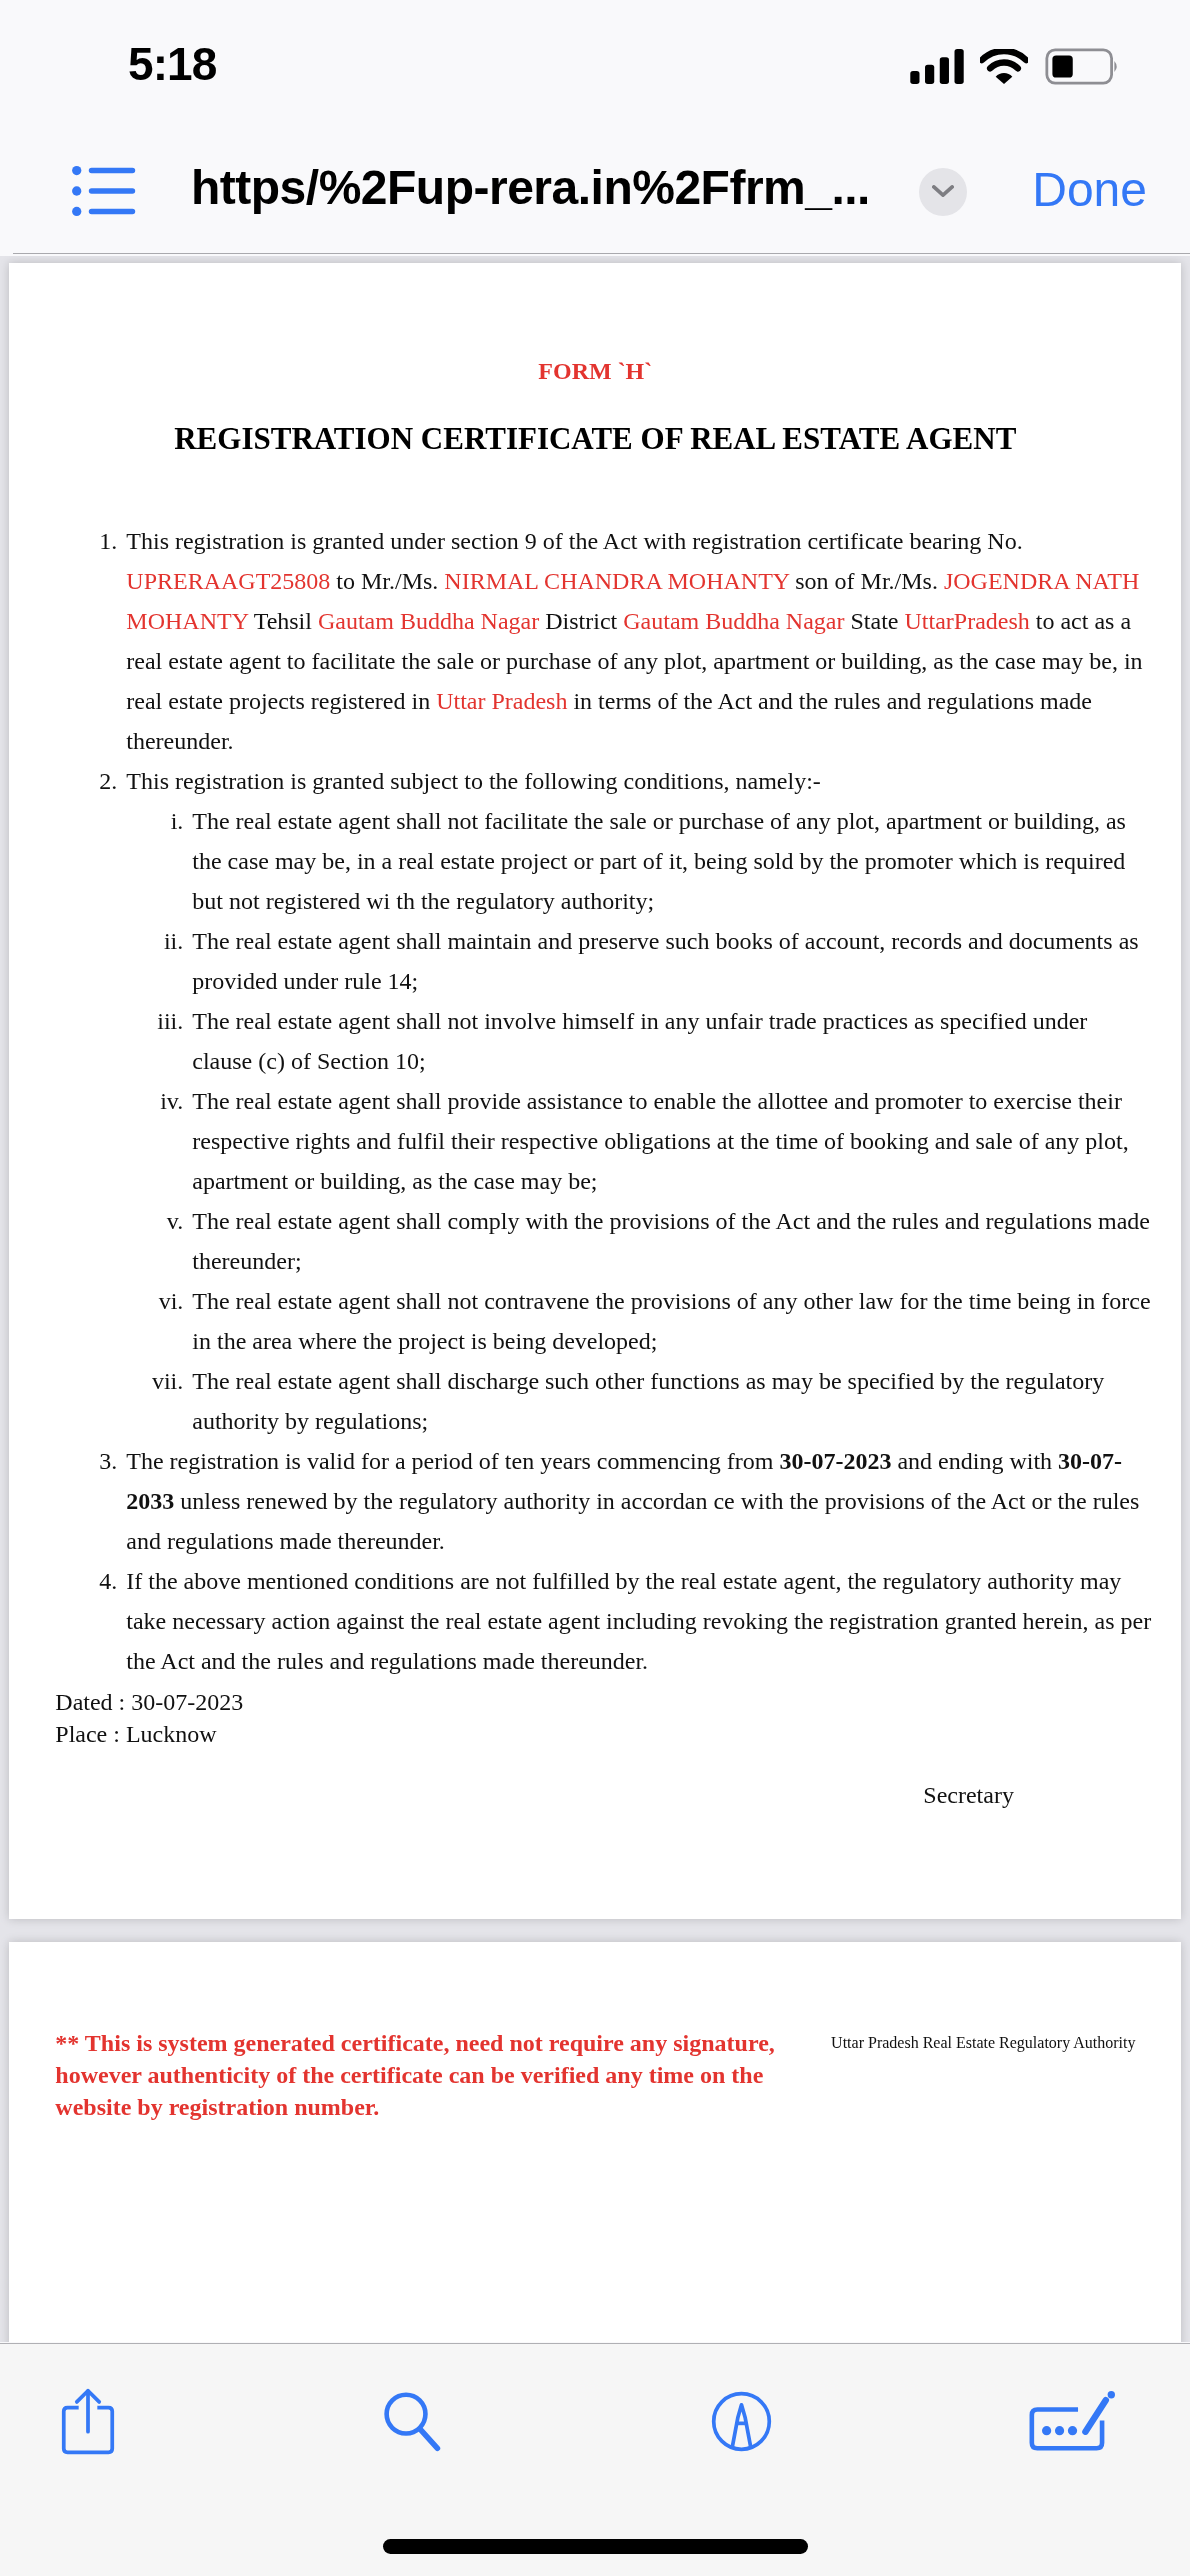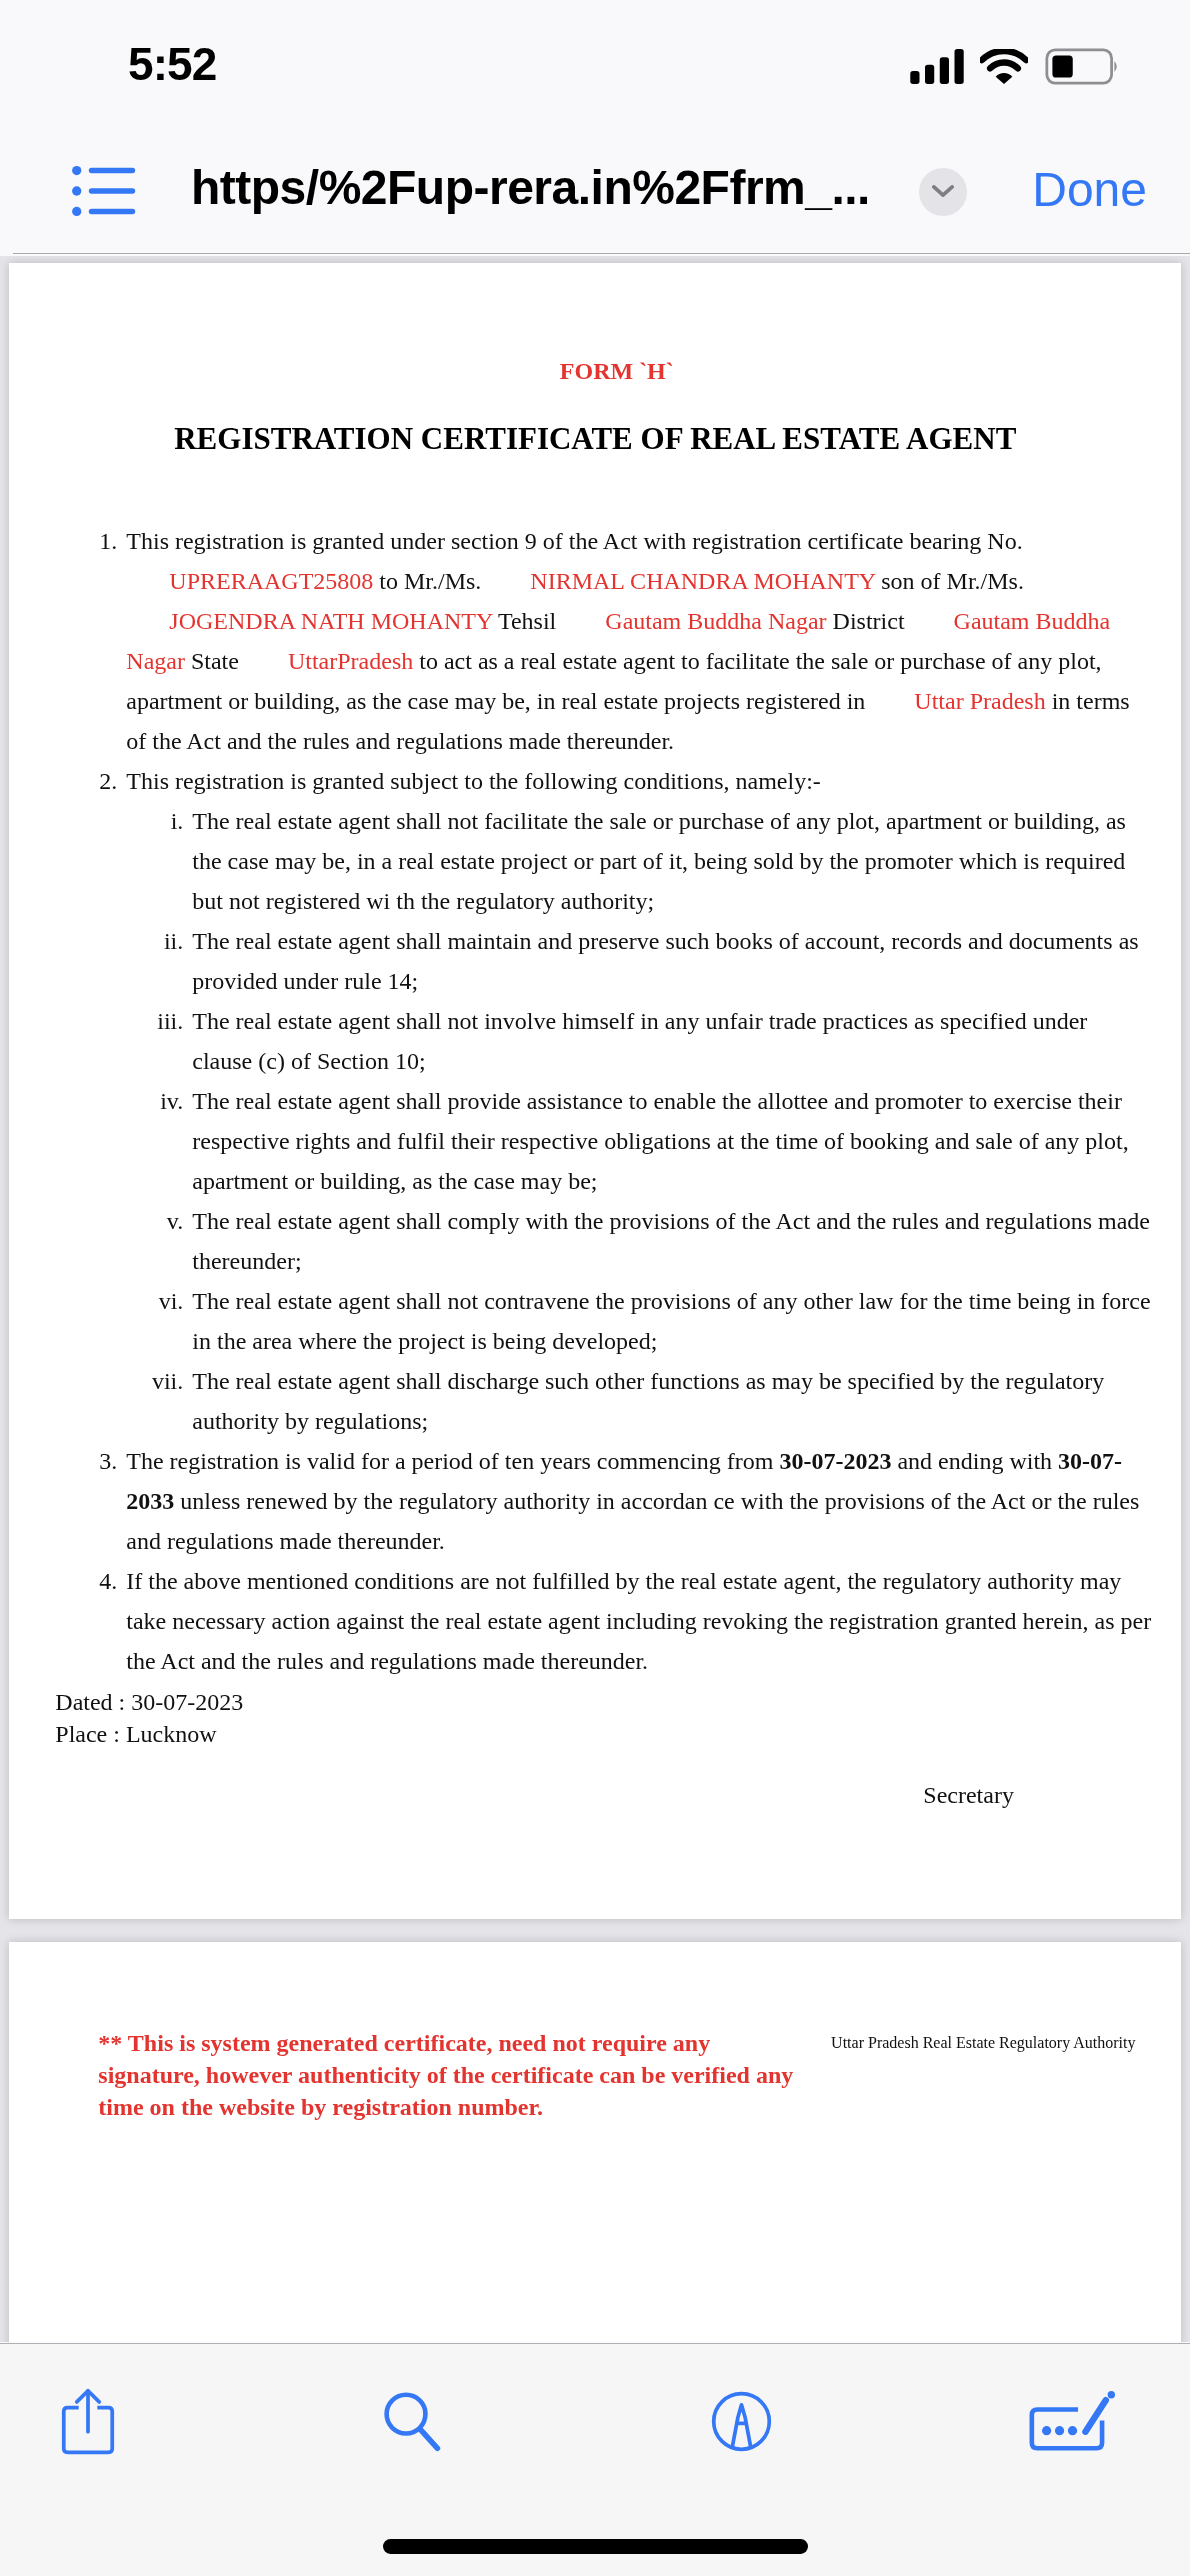--- a/index.html
+++ b/index.html
@@ -18,21 +18,21 @@
   .chev-btn { position: absolute; left: 906px; top: 38px; width: 48px; height: 48px; border-radius: 50%; background: #e4e4e8; display: flex; align-items: center; justify-content: center; cursor: pointer; }
   .done-btn { position: absolute; right: 57px; top: 32px; font-size: 48px; font-weight: 400; color: #3478f6; cursor: pointer; }
 
   
   .viewer { position: absolute; left: 0; top: 256px; width: 1191px; height: 2086px; background: #e4e4e9; overflow: hidden; }
   .page { position: absolute; left: 9.3px; width: 1172px; background: #fff; box-shadow: 0 0 9.3px rgba(0,0,0,0.18); }
   .page1 { top: 7.4px; height: 1656px; }
   .page2 { top: 1686px; height: 445px; }
 
   .doc { font-family: "Liberation Serif", serif; color: #111; }
-  .red { color: #e3342f; padding-left: 43px; }
+  .red { color: #e3342f; }
   .form-h { position: absolute; left: 0; width: 100%; top: 95px; text-align: center; font-size: 24px; font-weight: 700; }
   .see-rule { position: absolute; left: 0; width: 100%; top: 126px; text-align: center; font-size: 24px; font-weight: 700; }
   .doc-title { position: absolute; left: 0; width: 100%; top: 158px; text-align: center; font-size: 31px; font-weight: 700; color: #000; }
 
   .body-text { position: absolute; left: 76px; top: 258px; width: 1066px; font-size: 24px; line-height: 40px; }
   .item { position: relative; padding-left: 41px; }
   .item .num { position: absolute; left: 0; top: 0; width: 32px; text-align: right; }
   .sub { position: relative; padding-left: 107px; }
   .sub .num { position: absolute; left: 0; width: 98px; text-align: right; }
   b { font-weight: 700; }
@@ -45,21 +45,21 @@
 
   
   .toolbar { position: absolute; left: 0; top: 2343px; width: 1191px; height: 233px; background: #f6f6f6; border-top: 1.9px solid #b0b0b4; }
   .tb-btn { position: absolute; top: 37px; width: 83px; height: 83px; display: flex; align-items: center; justify-content: center; cursor: pointer; }
   .home-indicator { position: absolute; left: 383px; top: 2539px; width: 425px; height: 15px; border-radius: 7.4px; background: #000; }
 </style>
 </head>
 <body>
 
 <div class="status-bar">
-  <div class="status-time">5:52</div>
+  <div class="status-time">5:18</div>
   <div class="status-icons">
     <span>
       <svg width="54" height="35" viewBox="0 0 58 38">
         <rect x="0" y="24" width="10" height="14" rx="3" fill="#000"></rect>
         <rect x="16" y="17" width="10" height="21" rx="3" fill="#000"></rect>
         <rect x="32" y="9" width="10" height="29" rx="3" fill="#000"></rect>
         <rect x="48" y="0" width="10" height="38" rx="3" fill="#000"></rect>
       </svg>
     </span>
     <span>

